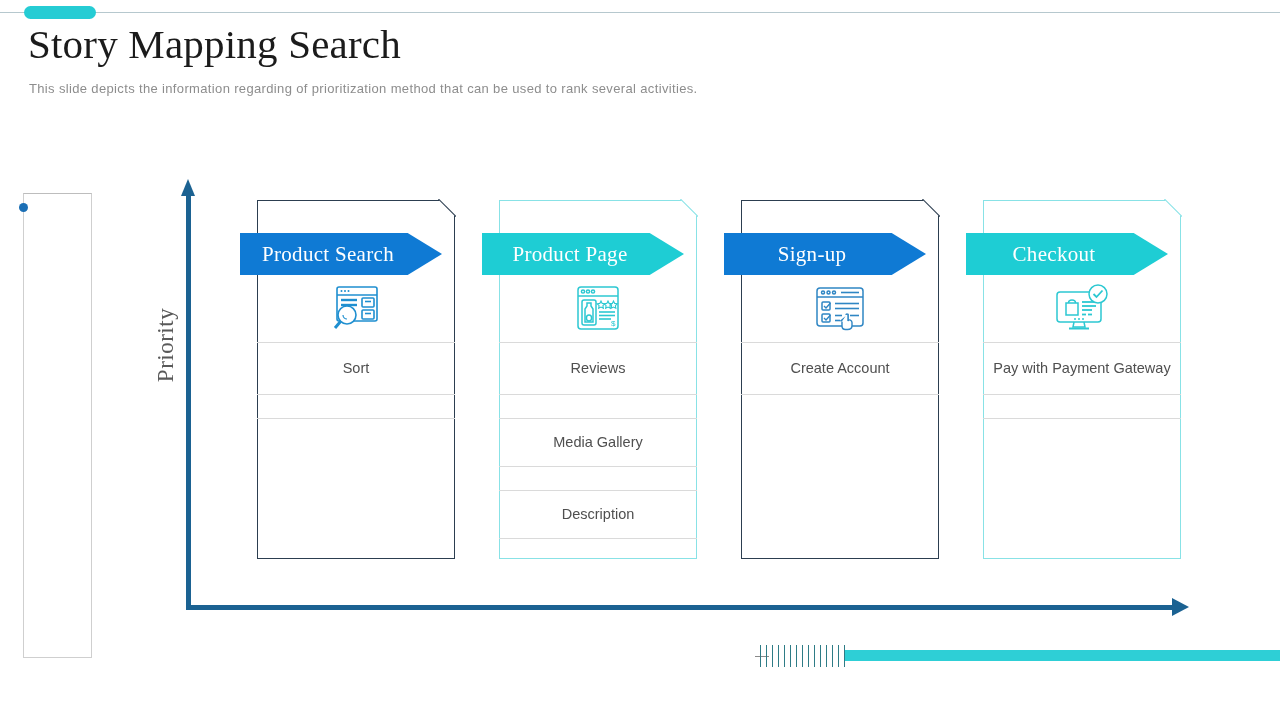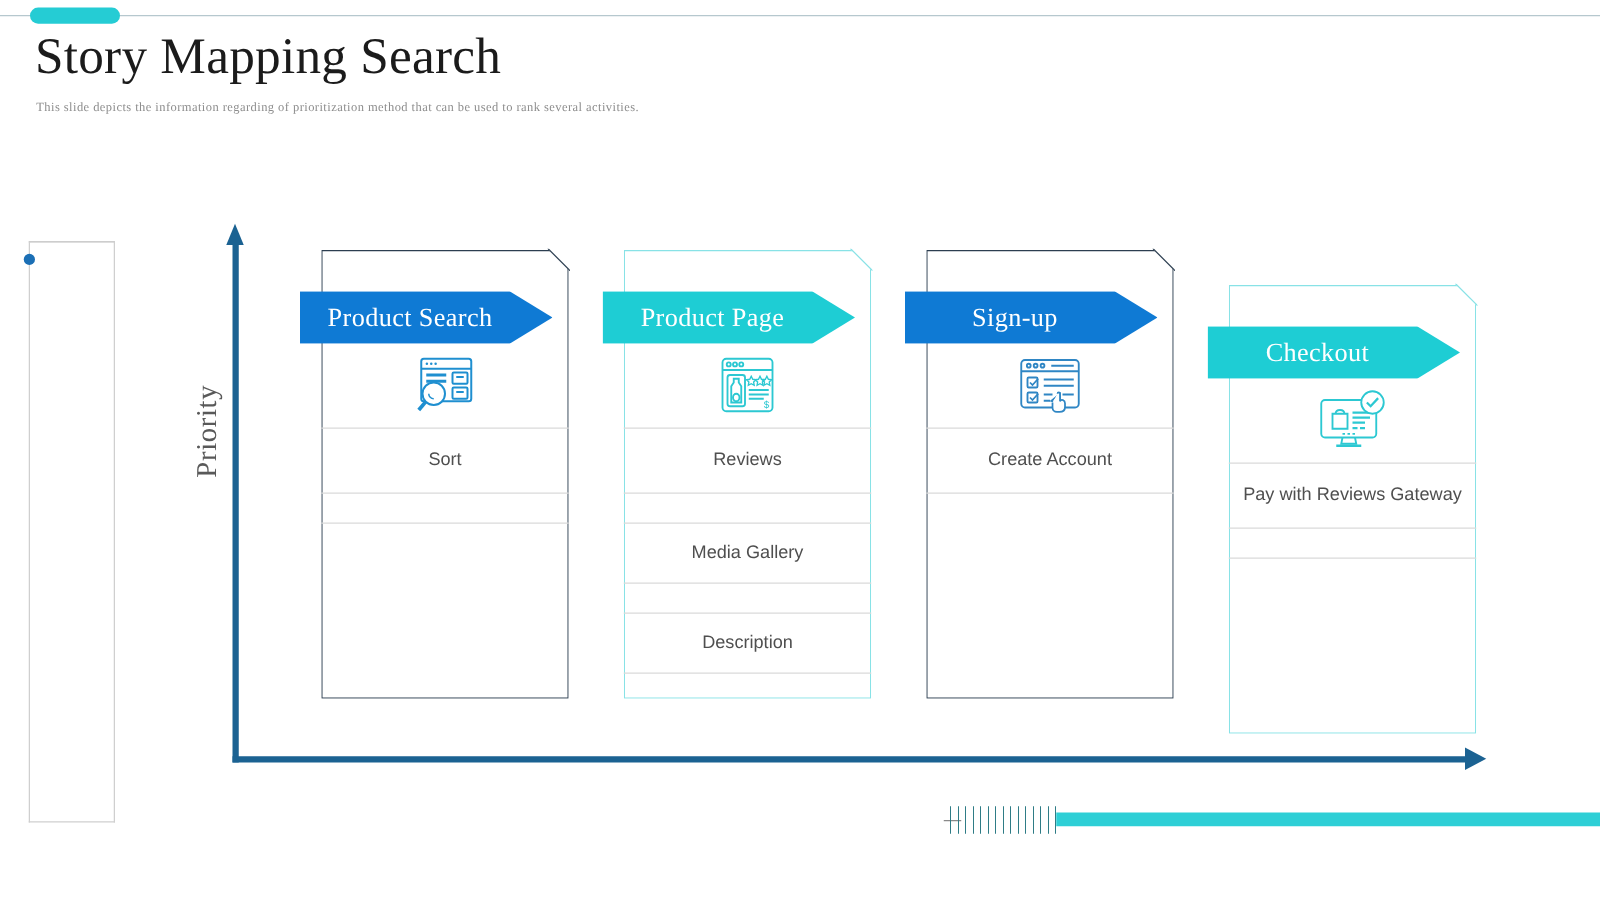--- a/index.html
+++ b/index.html
@@ -38,22 +38,22 @@
     font-family: "Liberation Serif", serif;
     font-size: 41px;
     line-height: 48px;
     color: #1b1b1b;
     letter-spacing: .2px;
     white-space: nowrap;
   }
   .slide-sub {
     position: absolute;
     left: 29px; top: 81px;
-    font-family: Liberation Serif, serif;
-    font-size: 10px;
+    font-family: Liberation Sans, sans-serif;
+    font-size: 13px;
     color: #8d8d8d;
     letter-spacing: .35px;
     white-space: nowrap;
   }
 
   
   .frame-rect {
     position: absolute;
     left: 23px; top: 193px;
     width: 69px; height: 465px;
@@ -359,21 +359,21 @@
         <path d="M34 30 c0-1.5 2-1.5 2 0 v6 c1-2 4-1 4 1.5 v3 c0 3-2 4-4.5 4 h-2 c-2 0-3.5-1.5-3.5-3.5 v-4" fill="#ffffff" stroke-width="1.4"></path>
       </svg>
     </div>
 
     <div class="rows">
       <div class="row h-big">Create Account</div>
       <div class="row h-rest blank"></div>
     </div>
   </div>
 
-  <div class="col" style="left:983px;margin-top:28px;">
+  <div class="col" style="left:983px;">
     <div class="col-frame cyan"></div>
     <div class="notch cyan">
         <i></i>
       </div>
 
     <div class="banner cyan">
       <span>Checkout</span>
     </div>
 
     <div class="col-icon">
@@ -390,21 +390,21 @@
         <line x1="36" y1="31.5" x2="40" y2="31.5" stroke-width="1.8"></line>
         <circle cx="46" cy="11" r="9" fill="#ffffff"></circle>
         <path d="M41.5 11 l3 3 6-6.5" stroke-width="1.8"></path>
         <line x1="22" y1="36" x2="24" y2="36" stroke-width="1.4"></line>
         <line x1="26" y1="36" x2="28" y2="36" stroke-width="1.4"></line>
         <line x1="30" y1="36" x2="32" y2="36" stroke-width="1.4"></line>
       </svg>
     </div>
 
     <div class="rows">
-      <div class="row h-big">Pay with  Reviews Gateway</div>
+      <div class="row h-big">Pay with  Payment Gateway</div>
       <div class="row h-small blank"></div>
       <div class="row h-rest blank"></div>
     </div>
   </div>
 
   <div class="bot-line"></div>
   <div class="hatch"></div>
   <div class="bot-bar"></div>
 
 </div>

